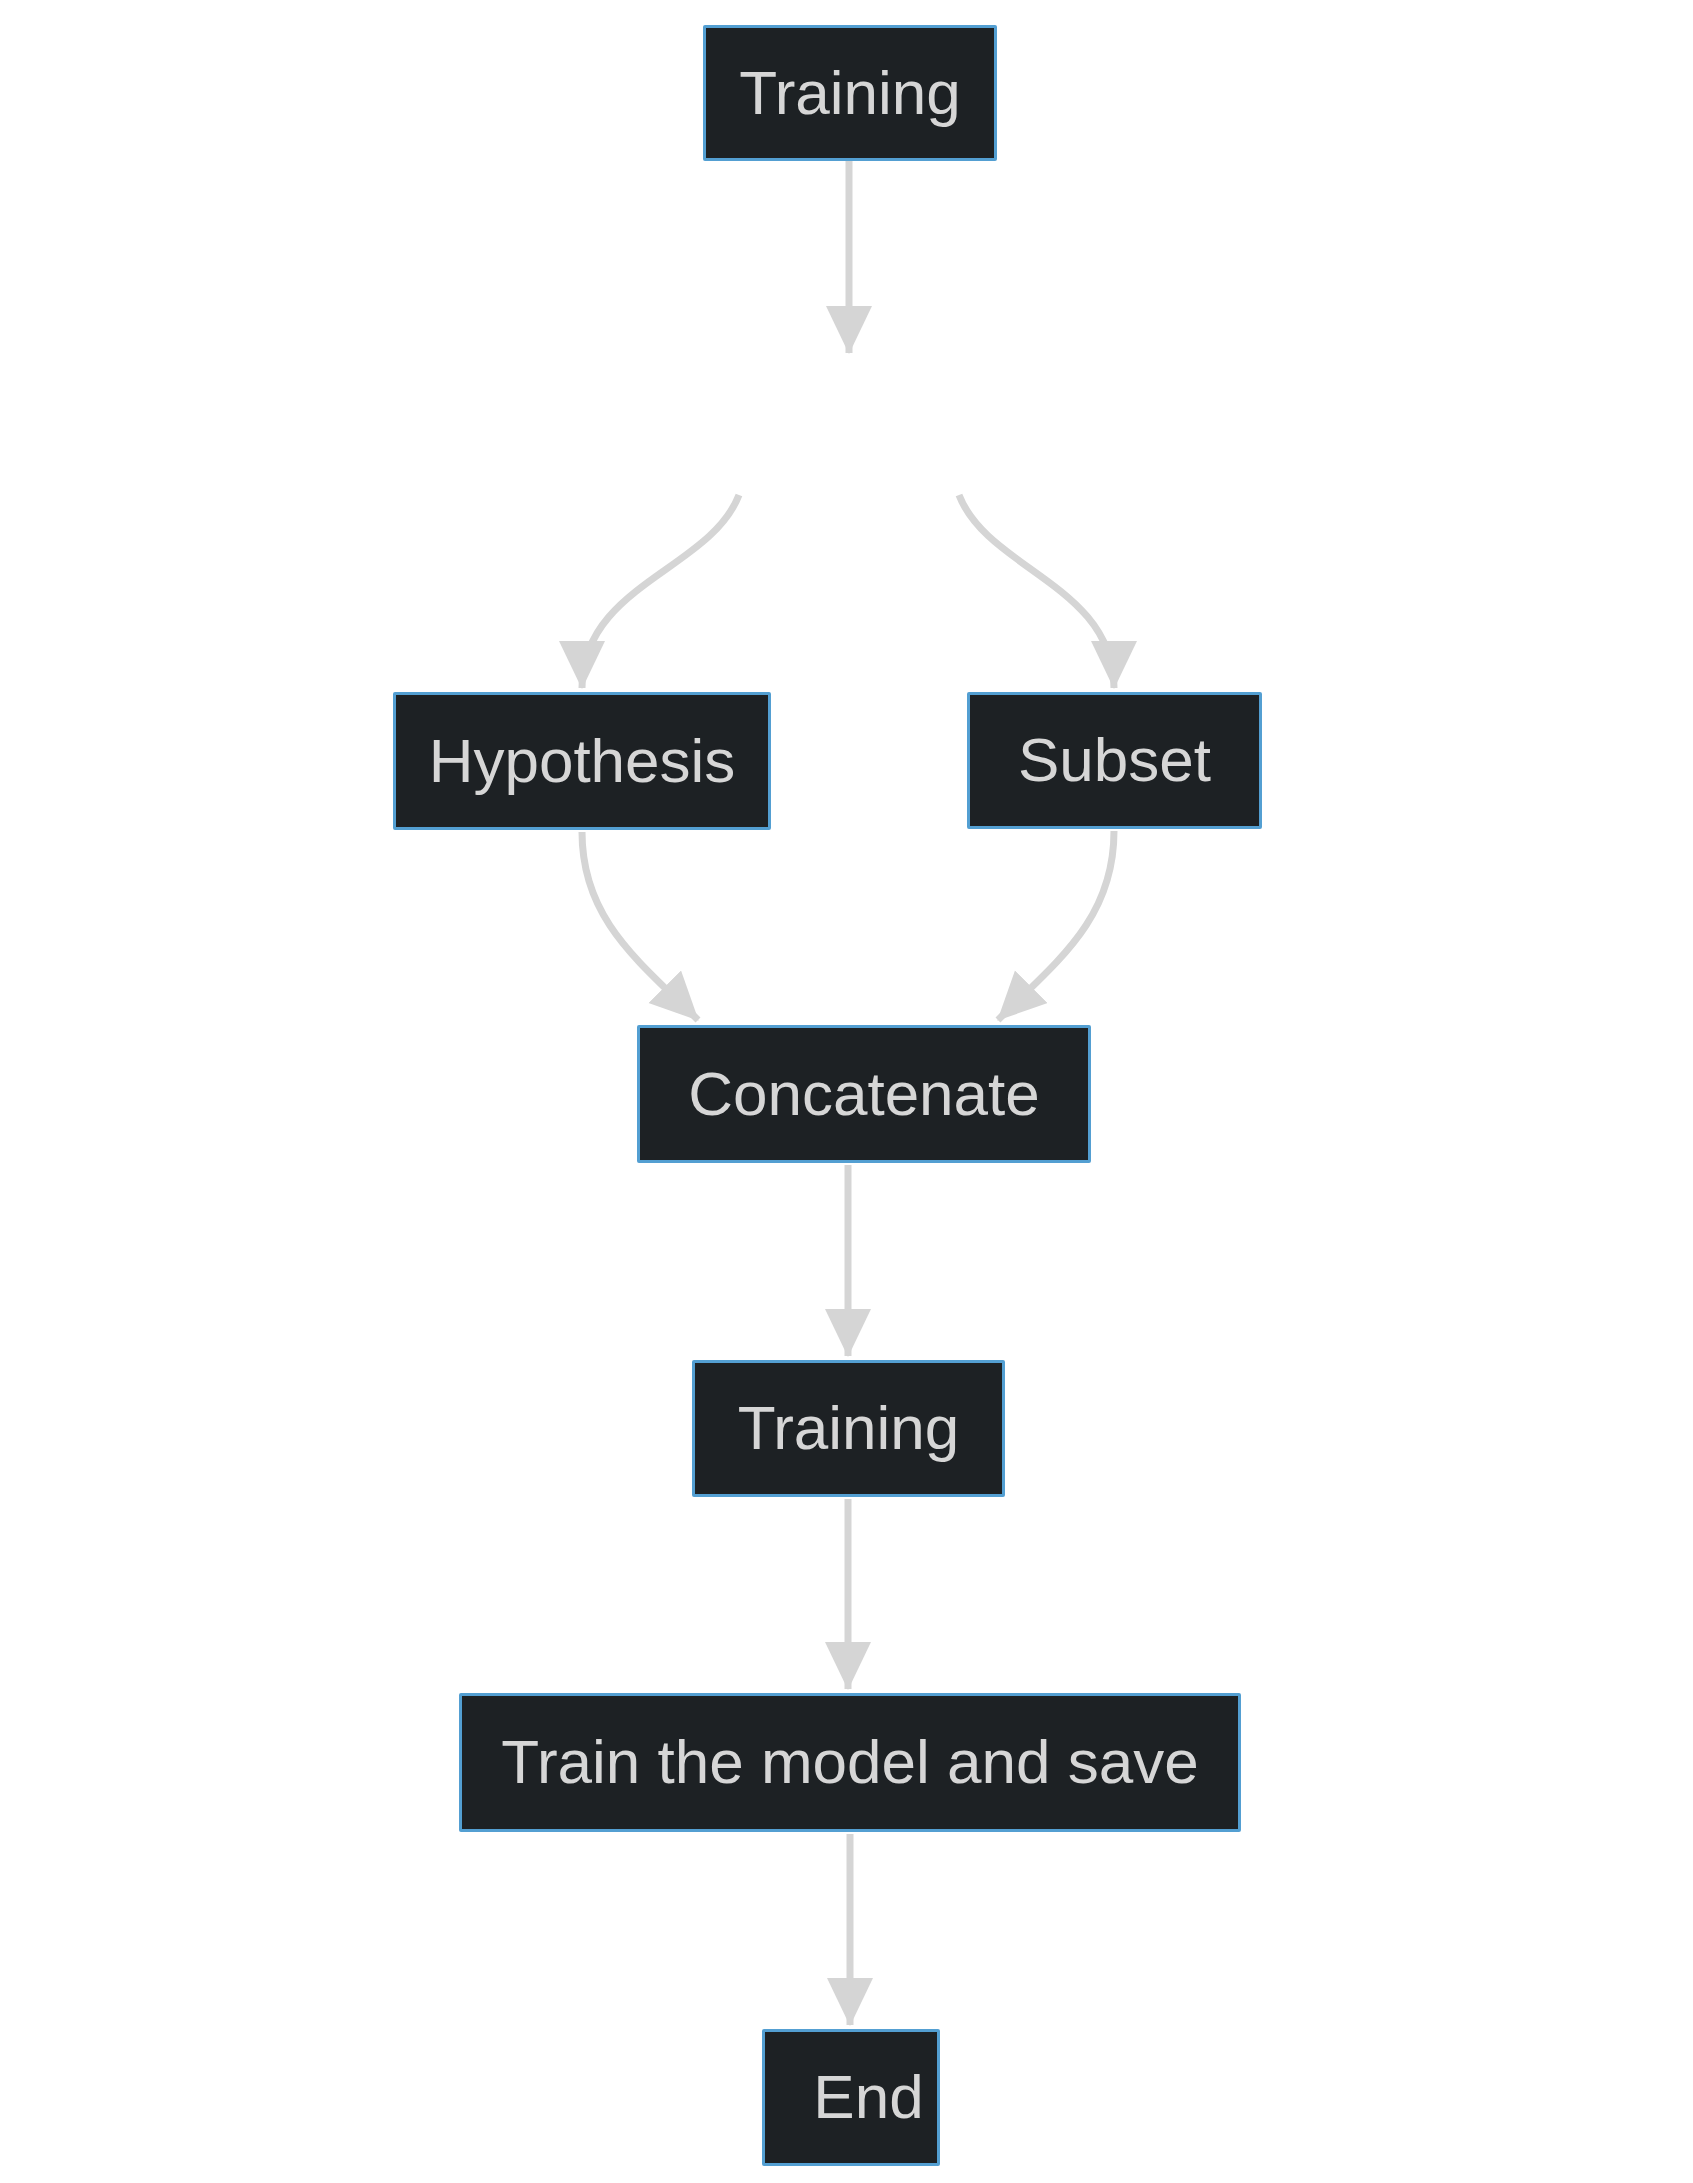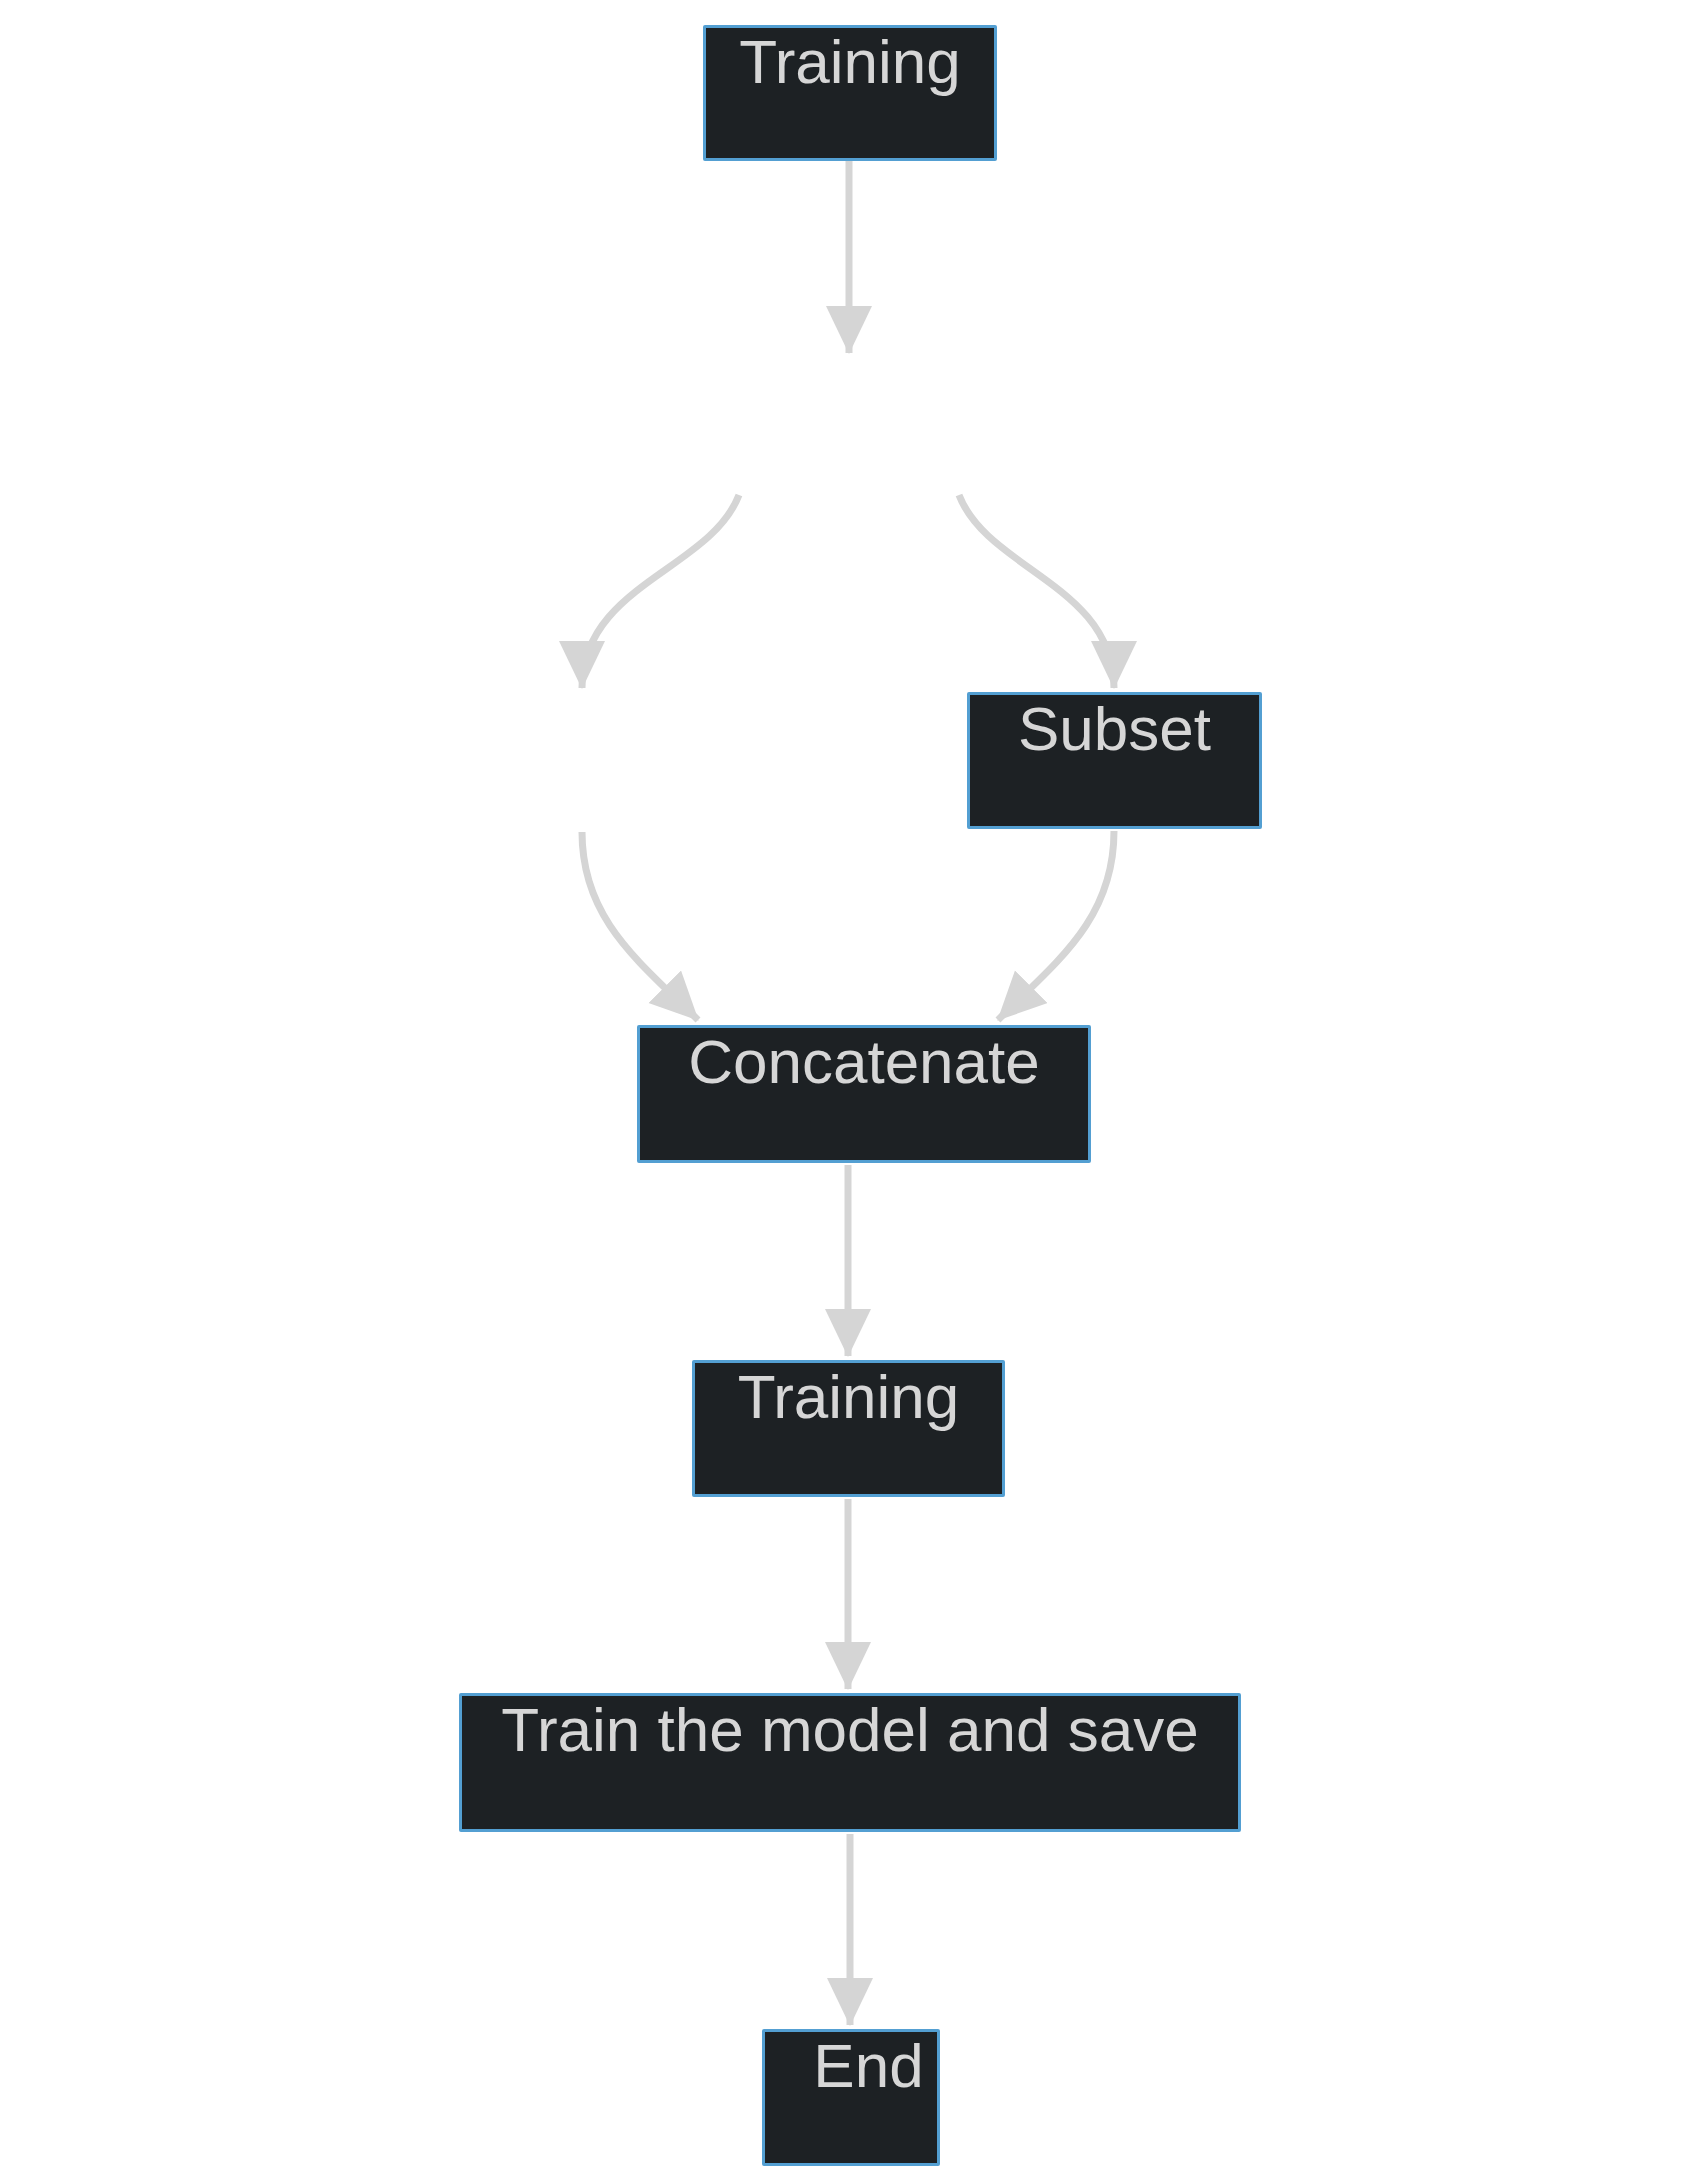--- a/index.html
+++ b/index.html
@@ -27,21 +27,21 @@
   }
   .edge {
     fill: none;
     stroke: var(--edge-color);
     stroke-width: 7;
   }
   .arrowhead { fill: var(--edge-color); }
   .node {
     position: absolute;
     display: flex;
-    align-items: flex-start;
+    align-items: center;
     justify-content: center;
     background: var(--node-fill);
     border: 3px solid var(--node-border);
     border-radius: 2px;
     color: var(--node-text);
     font-size: 62px;
     line-height: 1.1;
     white-space: nowrap;
     text-align: center;
   }
@@ -82,20 +82,23 @@
     <path class="edge" marker-end="url(#arrow)" d="M 848 1499 L 848 1689"></path>
 
     <path class="edge" marker-end="url(#arrow)" d="M 850 1834 L 850 2025"></path>
   </svg>
 
   <div class="node n-training">
     <span>Training</span>
   </div>
 
 
+  <div class="node n-hypothesis">
+    <span>Hypothesis</span>
+  </div>
 
   <div class="node n-premise">
     <span>Subset</span>
   </div>
 
   <div class="node n-concatenate">
     <span>Concatenate</span>
   </div>
 
   <div class="node n-tokenize">

